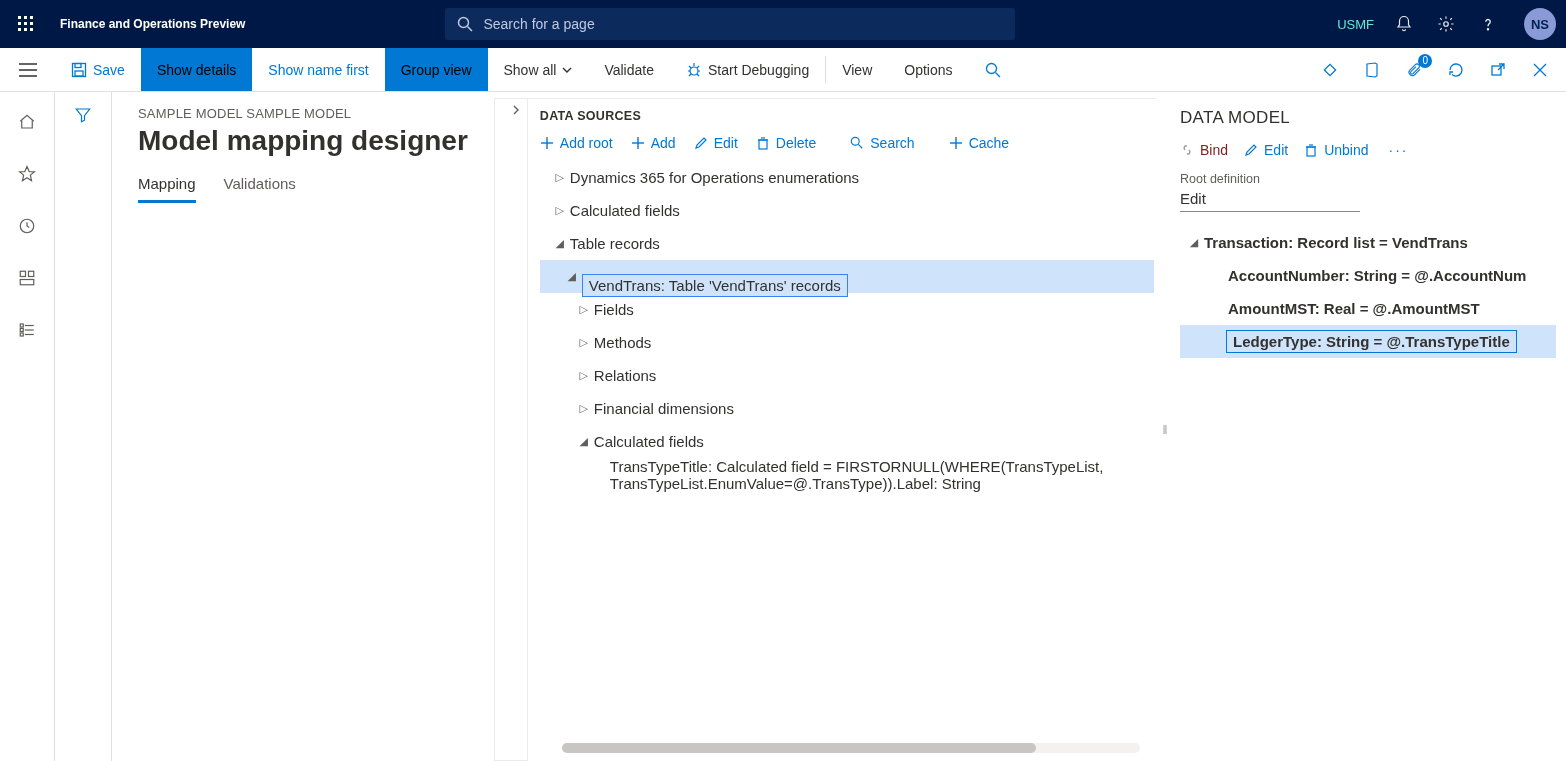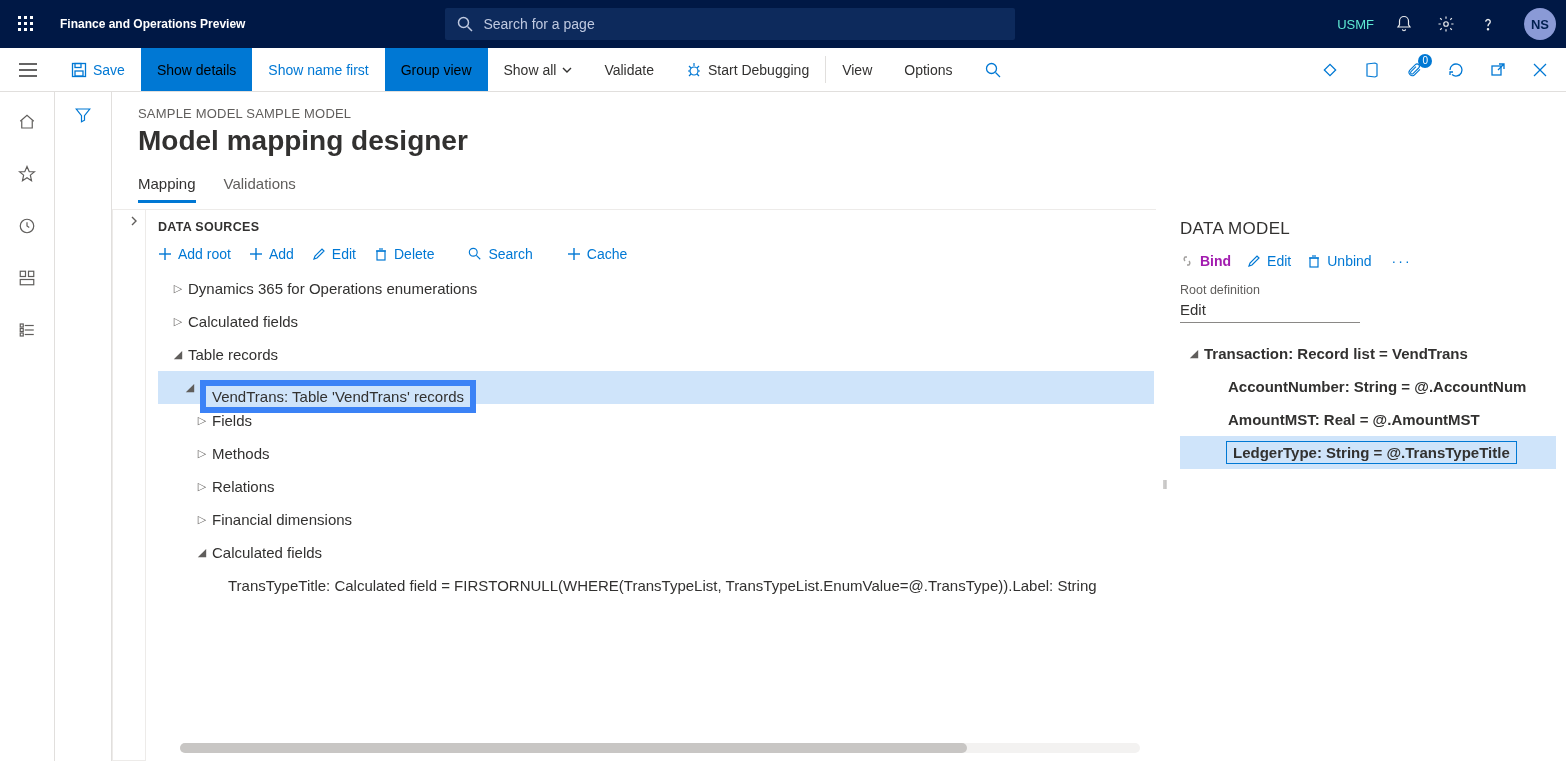--- a/index.html
+++ b/index.html
@@ -30,51 +30,51 @@
 .toolbar .right .icon-btn { width:28px; height:28px; display:flex; align-items:center; justify-content:center; color:#0078d4; cursor:pointer; position:relative; }
 .toolbar .right .icon-btn .badge { position:absolute; top:-2px; right:-4px; background:#0078d4; color:#fff; border-radius:8px; font-size:10px; padding:0 4px; line-height:14px; }
 .toolbar .right .close { color:#0078d4; }
 
 .body { position:absolute; top:92px; bottom:0; left:0; right:0; display:flex; }
 .leftrail { width:55px; border-right:1px solid #e1dfdd; display:flex; flex-direction:column; align-items:center; padding-top:18px; gap:28px; color:#605e5c; }
 .leftrail .rail-btn { width:24px; height:24px; display:flex; align-items:center; justify-content:center; cursor:pointer; }
 .filter-col { width:57px; border-right:1px solid #e1dfdd; display:flex; justify-content:center; padding-top:14px; }
 .filter-col .filter-btn { color:#0078d4; cursor:pointer; }
 
-.main { flex:1; display:flex; flex-direction:column; overflow:hidden; }
+.main { flex:1; display:flex; flex-direction:row; overflow:hidden; }
 .header-area { padding: 14px 26px 0 26px; }
 .breadcrumb { font-size:13px; color:#605e5c; letter-spacing:0.2px; }
 .page-title { font-size:28px; font-weight:600; margin-top:4px; }
 .tabs { display:flex; gap:28px; margin-top:18px; }
 .tab { padding-bottom:8px; color:#605e5c; cursor:pointer; font-size:15px; }
 .tab.selected { color:#323130; border-bottom:3px solid #0078d4; font-weight:400; }
 
 .content { flex:1; display:flex; overflow:hidden; margin-top:6px; }
 .left-pane { flex:1; display:flex; border-top:1px solid #edebe9; position:relative; min-width:0; }
 .collapse-col { width:34px; border:1px solid #edebe9; border-top:none; display:flex; justify-content:flex-end; padding:6px 6px 0 0; }
 .ds-panel { flex:1; padding:10px 2px 0 12px; overflow:hidden; min-width:0; position:relative; }
 .panel-title { font-size:12.5px; font-weight:700; letter-spacing:0.3px; margin-bottom:12px; }
 .actions-row { display:flex; align-items:center; gap:18px; margin-bottom:10px; color:#0078d4; font-size:14px; flex-wrap:wrap; }
 .actions-row .act { display:flex; align-items:center; gap:6px; cursor:pointer; }
 .tree { font-size:15px; color:#323130; }
 .tree .node { display:flex; align-items:center; height:33px; padding-left:0; cursor:pointer; }
 .tree .caret { width:20px; display:flex; justify-content:center; color:#605e5c; font-size:11px; }
 .tree .node.selected { background:#cfe4fa; }
-.tree .node.selected .label-box { border:6px solid #3b82f6; padding:2px 6px; background:#cfe4fa;margin-top:18px; }
+.tree .node.selected .label-box { border:1px solid #3b82f6; padding:2px 6px; background:#cfe4fa;margin-top:18px; }
 .tree .label-box { padding:2px 0; }
 .scrollbar-fake { position:absolute; bottom:8px; left:34px; right:16px; height:10px; background:#f3f2f1; border-radius:5px; }
 .scrollbar-fake .thumb { height:100%; width:82%; background:#c8c6c4; border-radius:5px; }
 
 .splitter { width:18px; display:flex; align-items:center; justify-content:center; color:#a19f9d; cursor:col-resize; font-size:12px; }
 
 .right-pane { width:392px; padding:10px 10px 0 6px; }
 .rp-title { font-size:17px; font-weight:400; letter-spacing:0.3px; margin-bottom:14px; }
 .rp-actions { display:flex; align-items:center; gap:16px; color:#0078d4; font-size:14px; margin-bottom:14px; }
 .rp-actions .act { display:flex; align-items:center; gap:6px; cursor:pointer; }
-.rp-actions .act.disabled { color:#a21caf; cursor:default;font-weight:bold; }
+.rp-actions .act.disabled { color:#7f1d1d; cursor:default; }
 .rp-actions .more { color:#0078d4; cursor:pointer; letter-spacing:2px; padding:0 4px; }
 .root-label { font-size:12.5px; color:#605e5c; margin-bottom:4px; }
 .root-value { font-size:15px; padding-bottom:4px; border-bottom:1px solid #8a8886; width:180px; margin-bottom:14px; }
 .dm-tree .node { display:flex; align-items:center; height:33px; font-size:15px; cursor:pointer; }
 .dm-tree .caret { width:20px; display:flex; justify-content:center; color:#605e5c; font-size:11px; }
 .dm-tree .node.selected { background:#cfe4fa; }
 .dm-tree .node.selected .lb { border:1px solid #0078d4; padding:2px 6px; }
 .dm-tree .bold { font-weight:600; }
 
 svg { display:block; }

